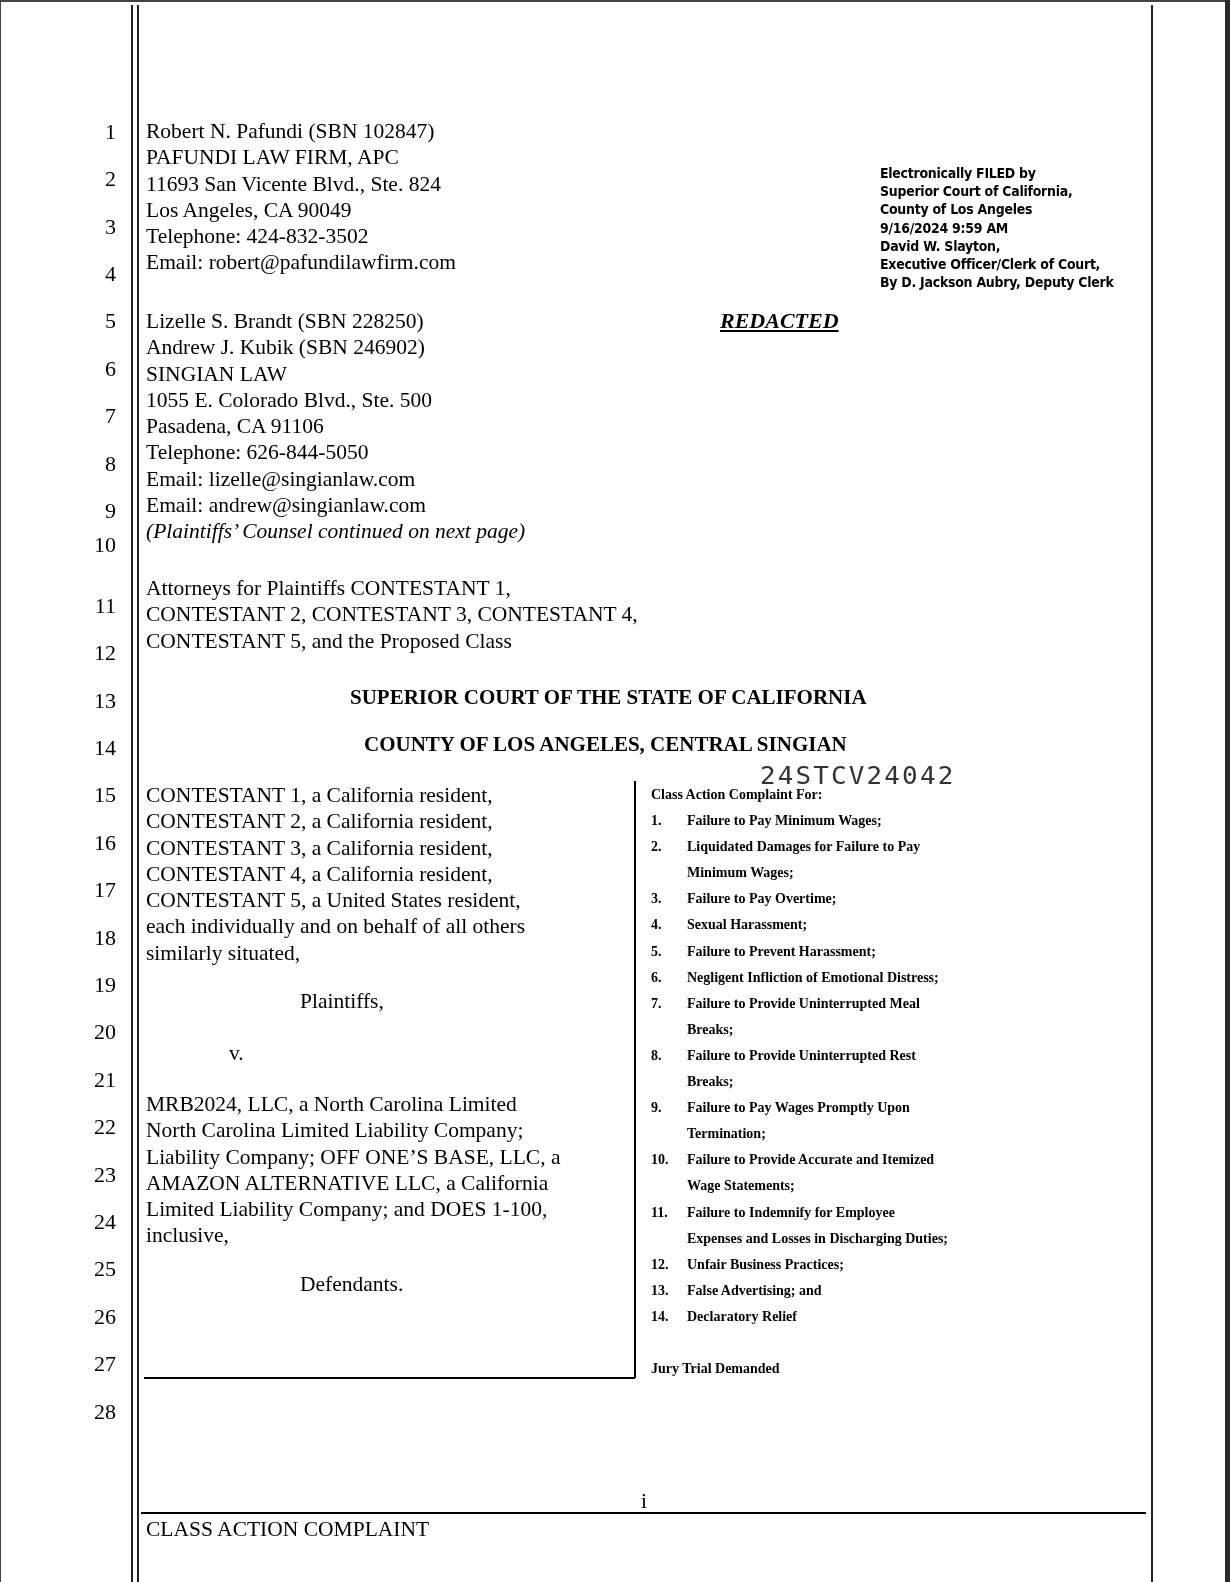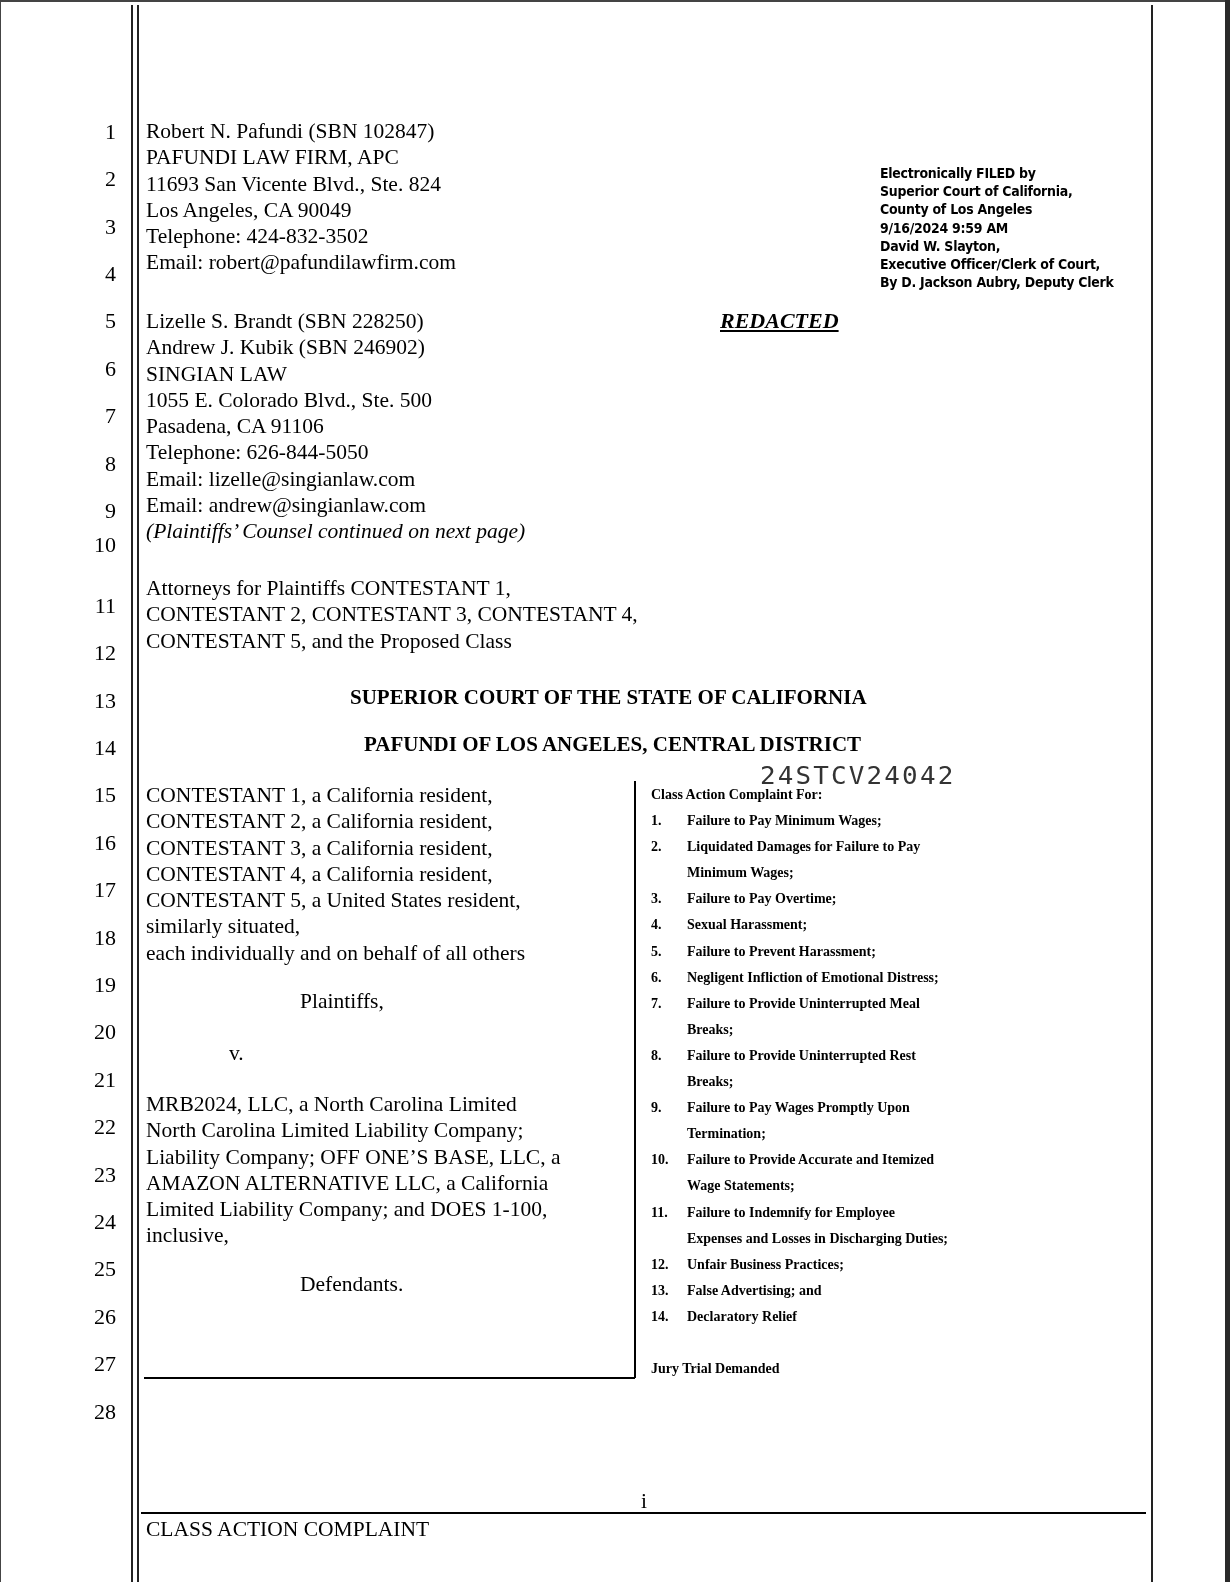--- a/index.html
+++ b/index.html
@@ -113,31 +113,31 @@
   <div style="font-style:italic;text-align:center;">(Plaintiffs’ Counsel continued on next page)</div>
 </div>
 
 <div class="t" style="left:146px; top:575px;">
   <div>Attorneys for Plaintiffs CONTESTANT 1,</div>
   <div>CONTESTANT 2, CONTESTANT 3, CONTESTANT 4,</div>
   <div>CONTESTANT 5, and the Proposed Class</div>
 </div>
 
 <div class="heading" style="left:350px; top:684px;">SUPERIOR COURT OF THE STATE OF CALIFORNIA</div>
-<div class="heading" style="left:364px; top:731px;">PAFUNDI OF LOS ANGELES, CENTRAL DISTRICT</div>
+<div class="heading" style="left:364px; top:731px;">COUNTY OF LOS ANGELES, CENTRAL SINGIAN</div>
 <div class="caseno">24STCV24042</div>
 
 <div class="t" style="left:146px; top:782px;">
   <div>CONTESTANT 1, a California resident,</div>
   <div>CONTESTANT 2, a California resident,</div>
   <div>CONTESTANT 3, a California resident,</div>
   <div>CONTESTANT 4, a California resident,</div>
   <div>CONTESTANT 5, a United States resident,</div>
+  <div>each individually and on behalf of all others</div>
   <div>similarly situated,</div>
-  <div>each individually and on behalf of all others</div>
 </div>
 <div class="t" style="left:300px; top:988px;">Plaintiffs,</div>
 <div class="t" style="left:229px; top:1040px;">v.</div>
 
 <div class="t" style="left:146px; top:1091px;">
   <div>MRB2024, LLC, a North Carolina Limited</div>
   <div>North Carolina Limited Liability Company;</div>
   <div>Liability Company;  OFF ONE’S BASE, LLC, a</div>
   <div>AMAZON ALTERNATIVE LLC, a California</div>
   <div>Limited Liability Company;  and DOES 1-100,</div>

